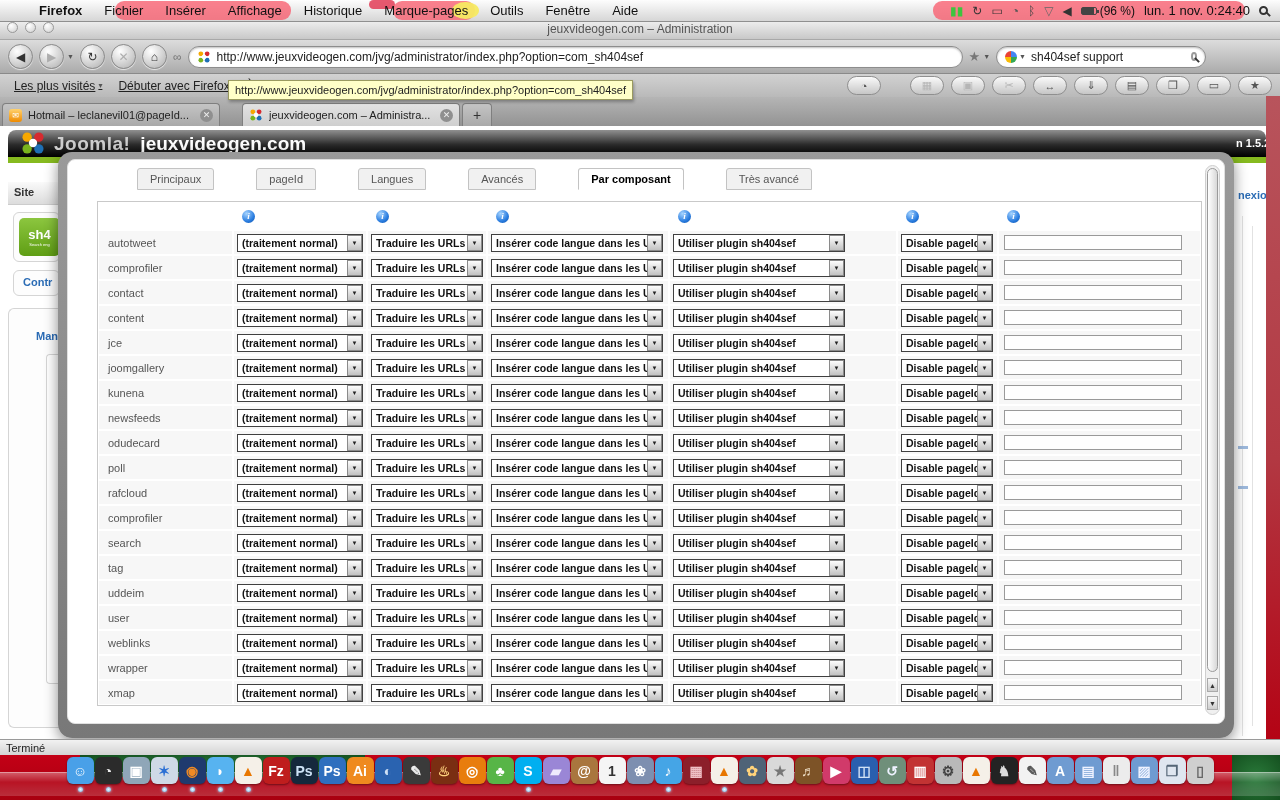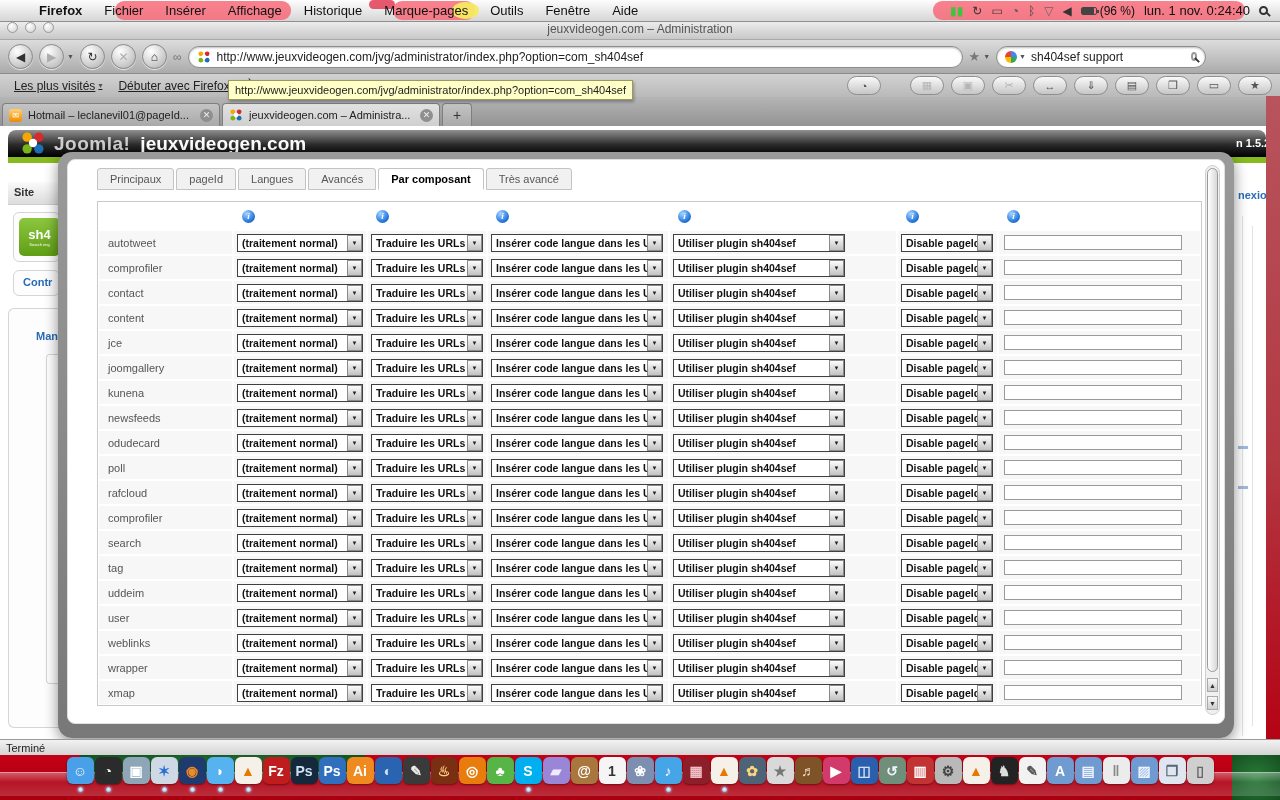--- a/index.html
+++ b/index.html
@@ -77,21 +77,21 @@
   #tooltip { position:absolute; left:228px; top:80px; height:20px; z-index:40;
     background:#ffffc8; border:1px solid #9a9a60; box-shadow:1px 2px 3px rgba(0,0,0,.3);
     font-size:11px; color:#222; display:flex; align-items:center; padding:0 6px; }
 
   
   #tabbar { position:absolute; left:0; top:97px; width:1280px; height:29px;
     background:linear-gradient(#b5b5b5,#939393); display:flex; align-items:flex-end; padding-left:2px;}
   .ftab { height:23px; width:218px; display:flex; align-items:center; gap:6px; padding:0 6px;
     border:1px solid #7f7f7f; border-bottom:none; border-radius:4px 4px 0 0; font-size:11px; color:#222;
     background:linear-gradient(#c4c4c4,#a9a9a9); margin-right:2px; }
-  .ftab.active { background:linear-gradient(#e2e2e2,#cfcfcf); }
+  .ftab.active { background:linear-gradient(#e2e2e2,#cfcfcf);margin-left:20px; }
   .ftab .tlabel { flex:1; white-space:nowrap; overflow:hidden; }
   .tclose { width:13px; height:13px; border-radius:50%; background:#8f8f8f; color:#eee;
     font-size:9px; display:flex; align-items:center; justify-content:center; flex:0 0 auto;}
   .hoticon { width:13px; height:13px; border-radius:3px; flex:0 0 auto;
     background:linear-gradient(#ffd26e,#ef8a00); display:flex; align-items:center; justify-content:center;
     color:#fff; font-size:8px;}
   .newtab { height:23px; width:30px; border:1px solid #7f7f7f; border-bottom:none; border-radius:4px 4px 0 0;
     background:linear-gradient(#c4c4c4,#a9a9a9); color:#333; font-size:14px;
     display:flex; align-items:center; justify-content:center; }
 
@@ -121,21 +121,21 @@
     background:linear-gradient(#b8545c,#b23842 55%,#b40012); z-index:70; }
 
   
   #modal { position:absolute; left:58px; top:26px; width:1176px; height:586px; border-radius:14px;
     background:linear-gradient(#9a9a9a,#787878); box-shadow:0 4px 14px rgba(0,0,0,.45); z-index:10;
     padding:7px 9px 14px 9px; }
   #minner { position:relative; width:100%; height:100%; background:#fff; border-radius:8px;
     border:1px solid #e0e0e0; }
   #mtabs { position:absolute; left:29px; top:8px; display:flex; gap:2px; }
   .dtab { height:22px; padding:0 12px; display:flex; align-items:center; font-size:11px; color:#555;
-    background:#f1f1f1; border:1px solid #c3c3c3; border-radius:3px 3px 0 0; }
+    background:#f1f1f1; border:1px solid #c3c3c3; border-radius:3px 3px 0 0;margin-left:40px; }
   .dtab.active { background:#fff; color:#000; font-weight:bold; border-bottom-color:#fff; }
   #dlg-table { position:absolute; left:29px; top:41px; width:1105px; border:1px solid #c9c9c9;
     background:#fff; padding:1px; }
   .trow { display:grid; grid-template-columns:133px 132px 118px 180px 226px 99px auto;
     gap:2px; margin-bottom:2px; }
   .trow:last-child { margin-bottom:0; }
   .tc { background:#f7f7f7; height:23px; display:flex; align-items:center; }
   .thead .tc { background:#fff; height:26px; }
   .rlabel { font-size:11px; color:#555; padding-left:9px; }
   .info { width:13px; height:13px; border-radius:50%; margin-left:8px;

